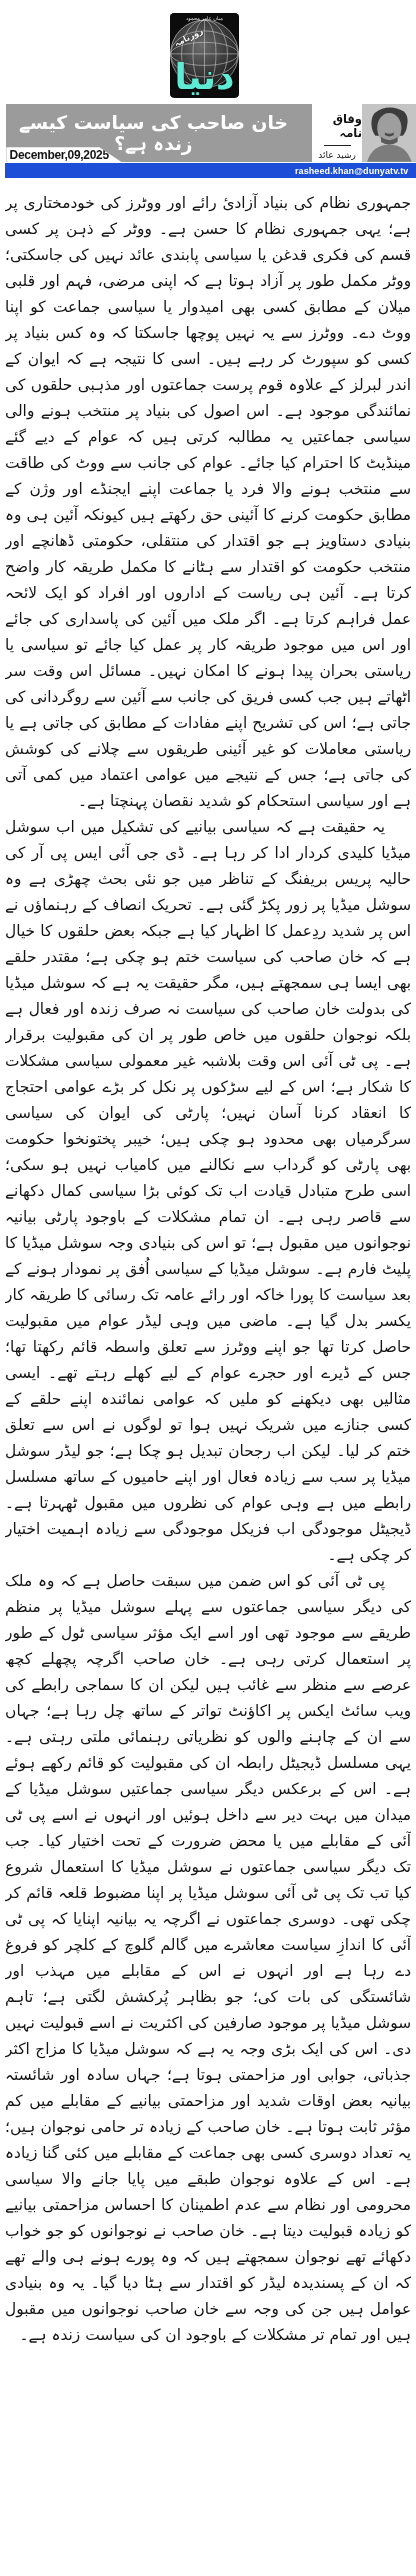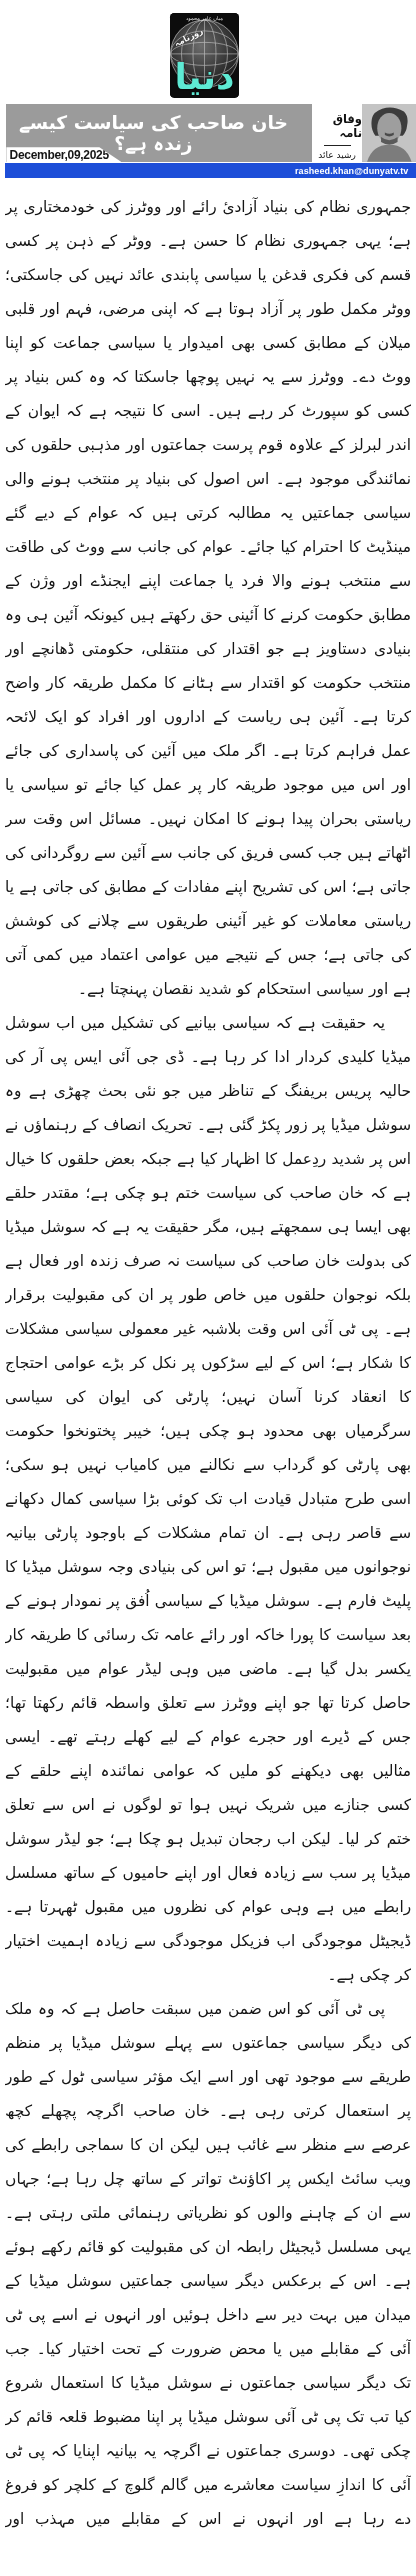--- a/index.html
+++ b/index.html
@@ -37,21 +37,21 @@
   .photo svg{position:absolute;inset:0;}
 
   .email-bar{position:absolute;left:5.1px;top:163px;width:411px;height:15.4px;background:#1d4ed8;
         display:flex;justify-content:flex-end;align-items:center;box-sizing:border-box;
         padding-right:7.7px;}
   .email-bar span{color:#fff;font-family:"Liberation Sans",sans-serif;font-weight:bold;
         font-size:9px;letter-spacing:0.1px;}
 
   
   .article{position:absolute;left:5.1px;top:190px;width:406px;height:2344px;overflow:hidden;
-        direction:rtl;text-align:justify;font-size:15.4px;line-height:34px;color:#141414;}
+        direction:rtl;text-align:justify;font-size:15.4px;line-height:26px;color:#141414;}
   .article p{margin:0;padding:0;}
   .article p + p{text-indent:26px;}
 </style>
 </head>
 <body>
 
 <div class="page">
 
   <div class="logo">
     <svg viewBox="0 0 108 132">

